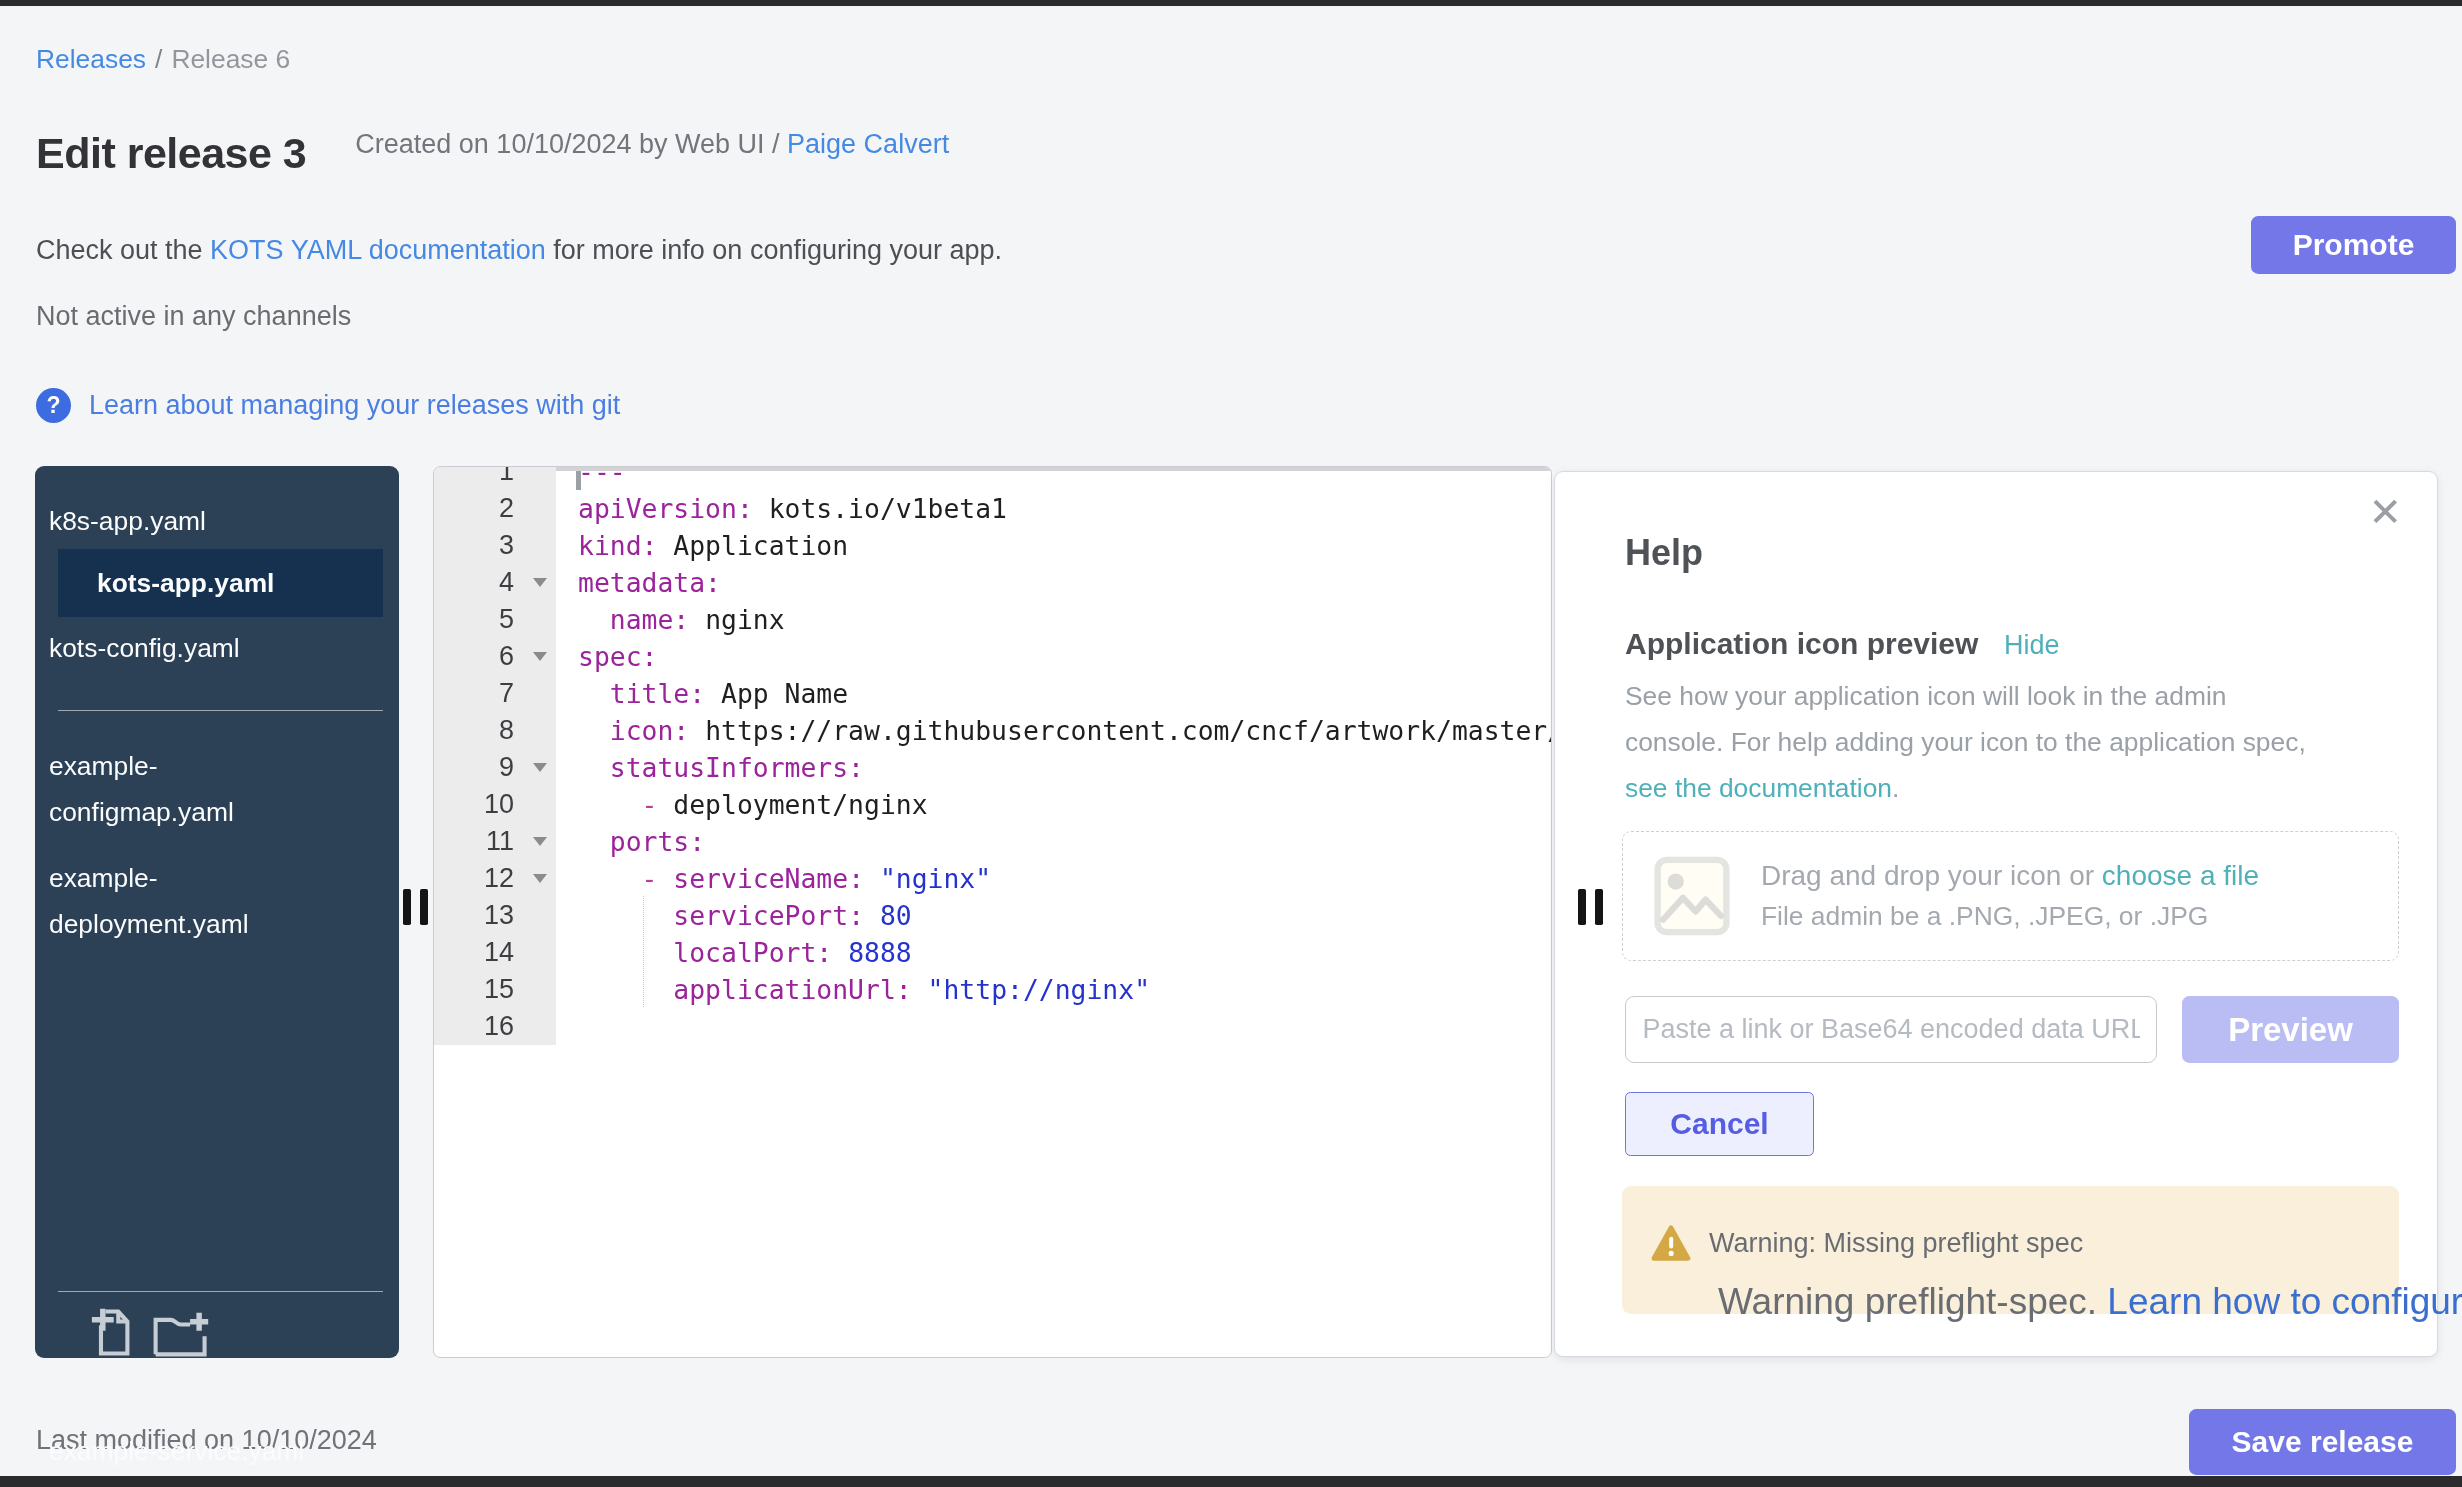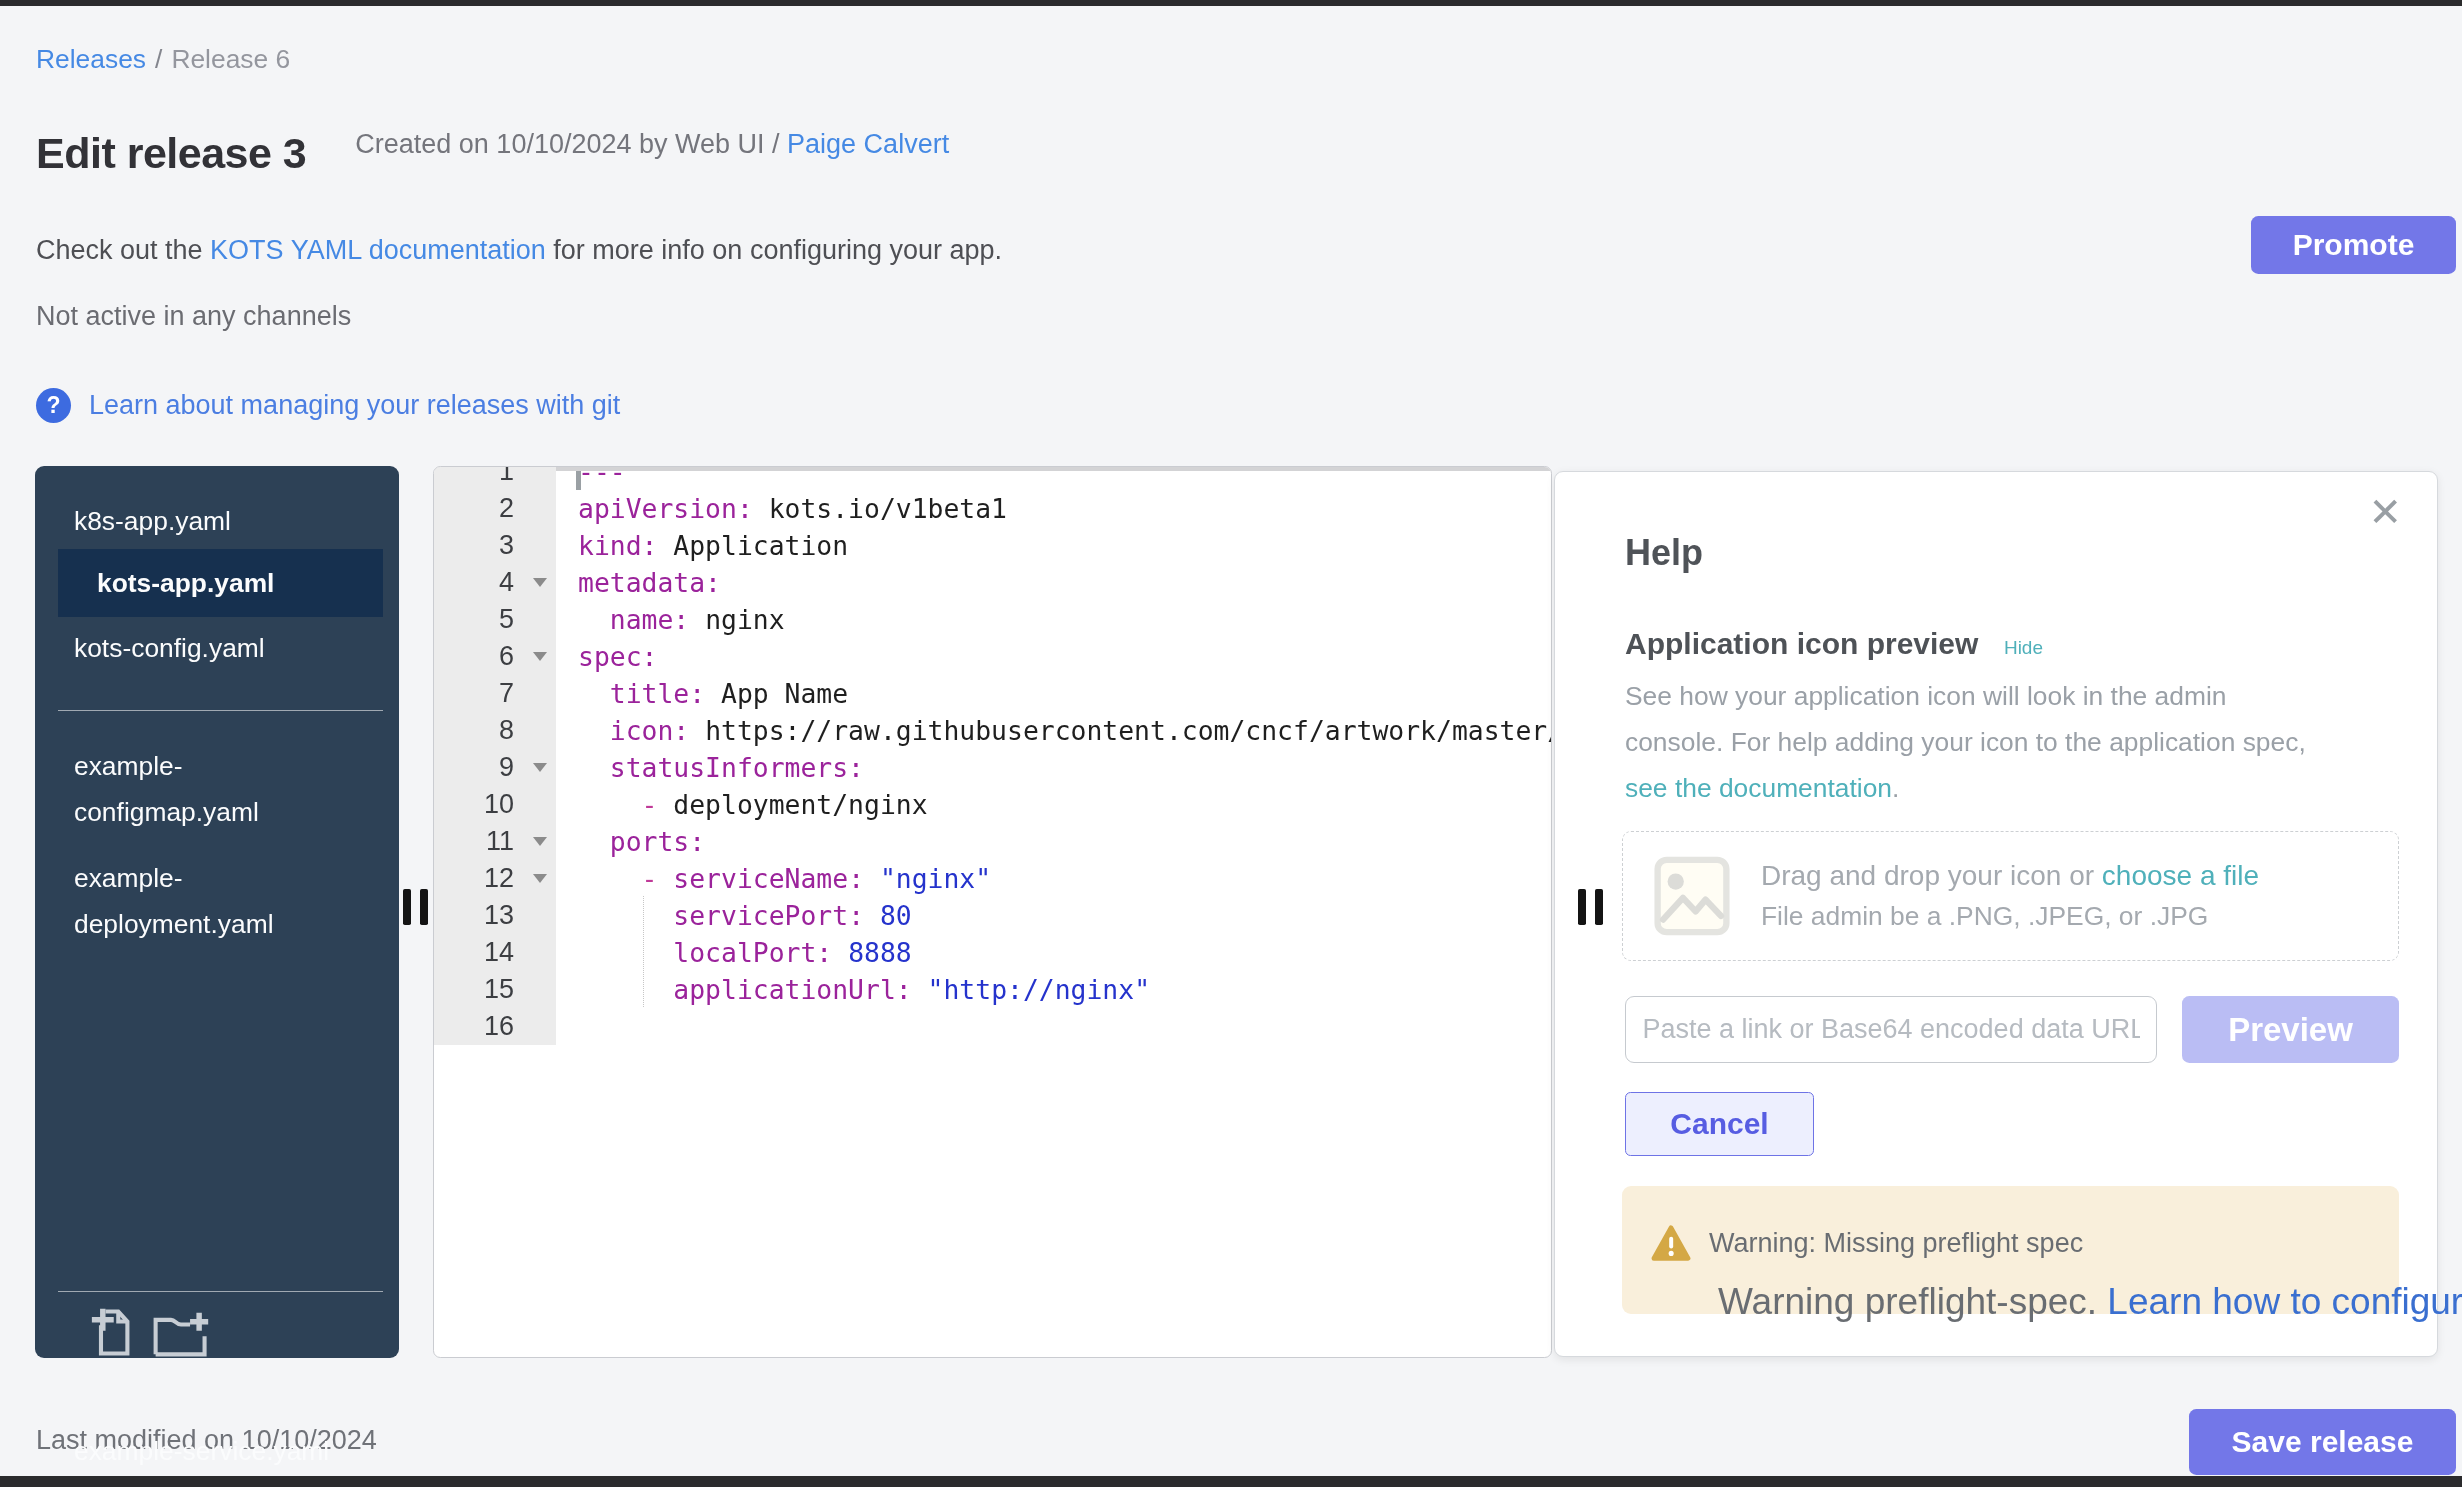--- a/index.html
+++ b/index.html
@@ -41,21 +41,21 @@
   .q-icon{width:35px;height:35px;border-radius:50%;background:#3d6be0;color:#fff;
           font-size:23px;font-weight:700;display:flex;align-items:center;justify-content:center;}
   .git-link{margin-left:18px;font-size:27px;color:#4b7ee2;cursor:pointer;}
   .btn{display:flex;align-items:center;justify-content:center;color:#fff;font-weight:700;
        border-radius:7.3px;cursor:pointer;border:none;}
   .promote-btn{position:absolute;left:2251px;top:216px;width:205px;height:58px;background:var(--accent);font-size:30px;}
 
   
   .sidebar{position:absolute;left:35px;top:466px;width:364px;height:892px;background:var(--navy);
            border-radius:9px;z-index:1;}
-  .file-item{position:absolute;left:12px;width:100%;padding-left:27px;color:#fbfcfd;font-size:26.4px;cursor:pointer;}
+  .file-item{position:absolute;left:1px;width:100%;padding-left:13px;color:#fbfcfd;font-size:26.4px;cursor:pointer;}
   .file-item .fl{line-height:46px;}
   .file-0{top:25.5px;line-height:58px;}
   .file-1{top:83px;left:23px;width:325px;height:68px;line-height:68px;background:var(--navy-selected);
           padding-left:39px;font-weight:700;}
   .file-2{top:152px;line-height:60px;}
   .file-divider{position:absolute;left:23px;width:325px;border-top:0.9px solid rgba(255,255,255,.55);}
   .file-3{top:244px;}
   .file-4{top:277px;}
   .file-5{top:389px;}
   .file-6{top:962px;line-height:46px;}
@@ -85,21 +85,21 @@
   .handle{position:absolute;top:889px;width:8.2px;height:36px;background:#141414;border-radius:1.8px;z-index:10;cursor:col-resize;}
   .h-l1{left:403px;} .h-l2{left:420px;} .h-r1{left:1578px;} .h-r2{left:1595px;}
 
   
   .help-panel{position:absolute;left:1554px;top:471px;width:884px;height:886px;background:#fff;
               border:0.9px solid #d6d9dd;border-radius:9px;box-shadow:0 2.7px 9px rgba(0,0,0,.08);z-index:5;}
   .help-close{position:absolute;right:35px;top:20px;font-size:40px;color:#999fa4;cursor:pointer;line-height:1;}
   .help-title{position:absolute;left:70px;top:60px;font-size:36px;font-weight:600;color:#4f5358;}
   .help-section-row{position:absolute;left:70px;top:155px;display:flex;align-items:baseline;}
   .help-section-title{font-size:30px;font-weight:700;color:#4e5257;}
-  .hide-link{font-size:19px;color:var(--teal);margin-left:25.5px;cursor:pointer;}
+  .hide-link{font-size:27px;color:var(--teal);margin-left:25.5px;cursor:pointer;}
   .help-body{position:absolute;left:70px;font-size:26.4px;color:#9aa0a7;}
   .hb1{top:209px;} .hb2{top:255px;} .hb3{top:301px;}
   .teal-link{color:var(--teal);cursor:pointer;}
   .dropzone{position:absolute;left:67px;top:359px;width:777px;height:130px;border:1.8px dashed #cdd0d3;
             border-radius:9px;display:flex;align-items:center;}
   .dz-icon{margin-left:31px;flex:none;}
   .dz-text{margin-left:31px;}
   .dz-main{font-size:28px;color:#a4a9af;margin-bottom:9px;}
   .dz-sub{font-size:26.4px;color:#a4a9af;}
   .icon-input{position:absolute;left:70px;top:524px;width:532px;height:67px;border:1.8px solid #c6cacf;

